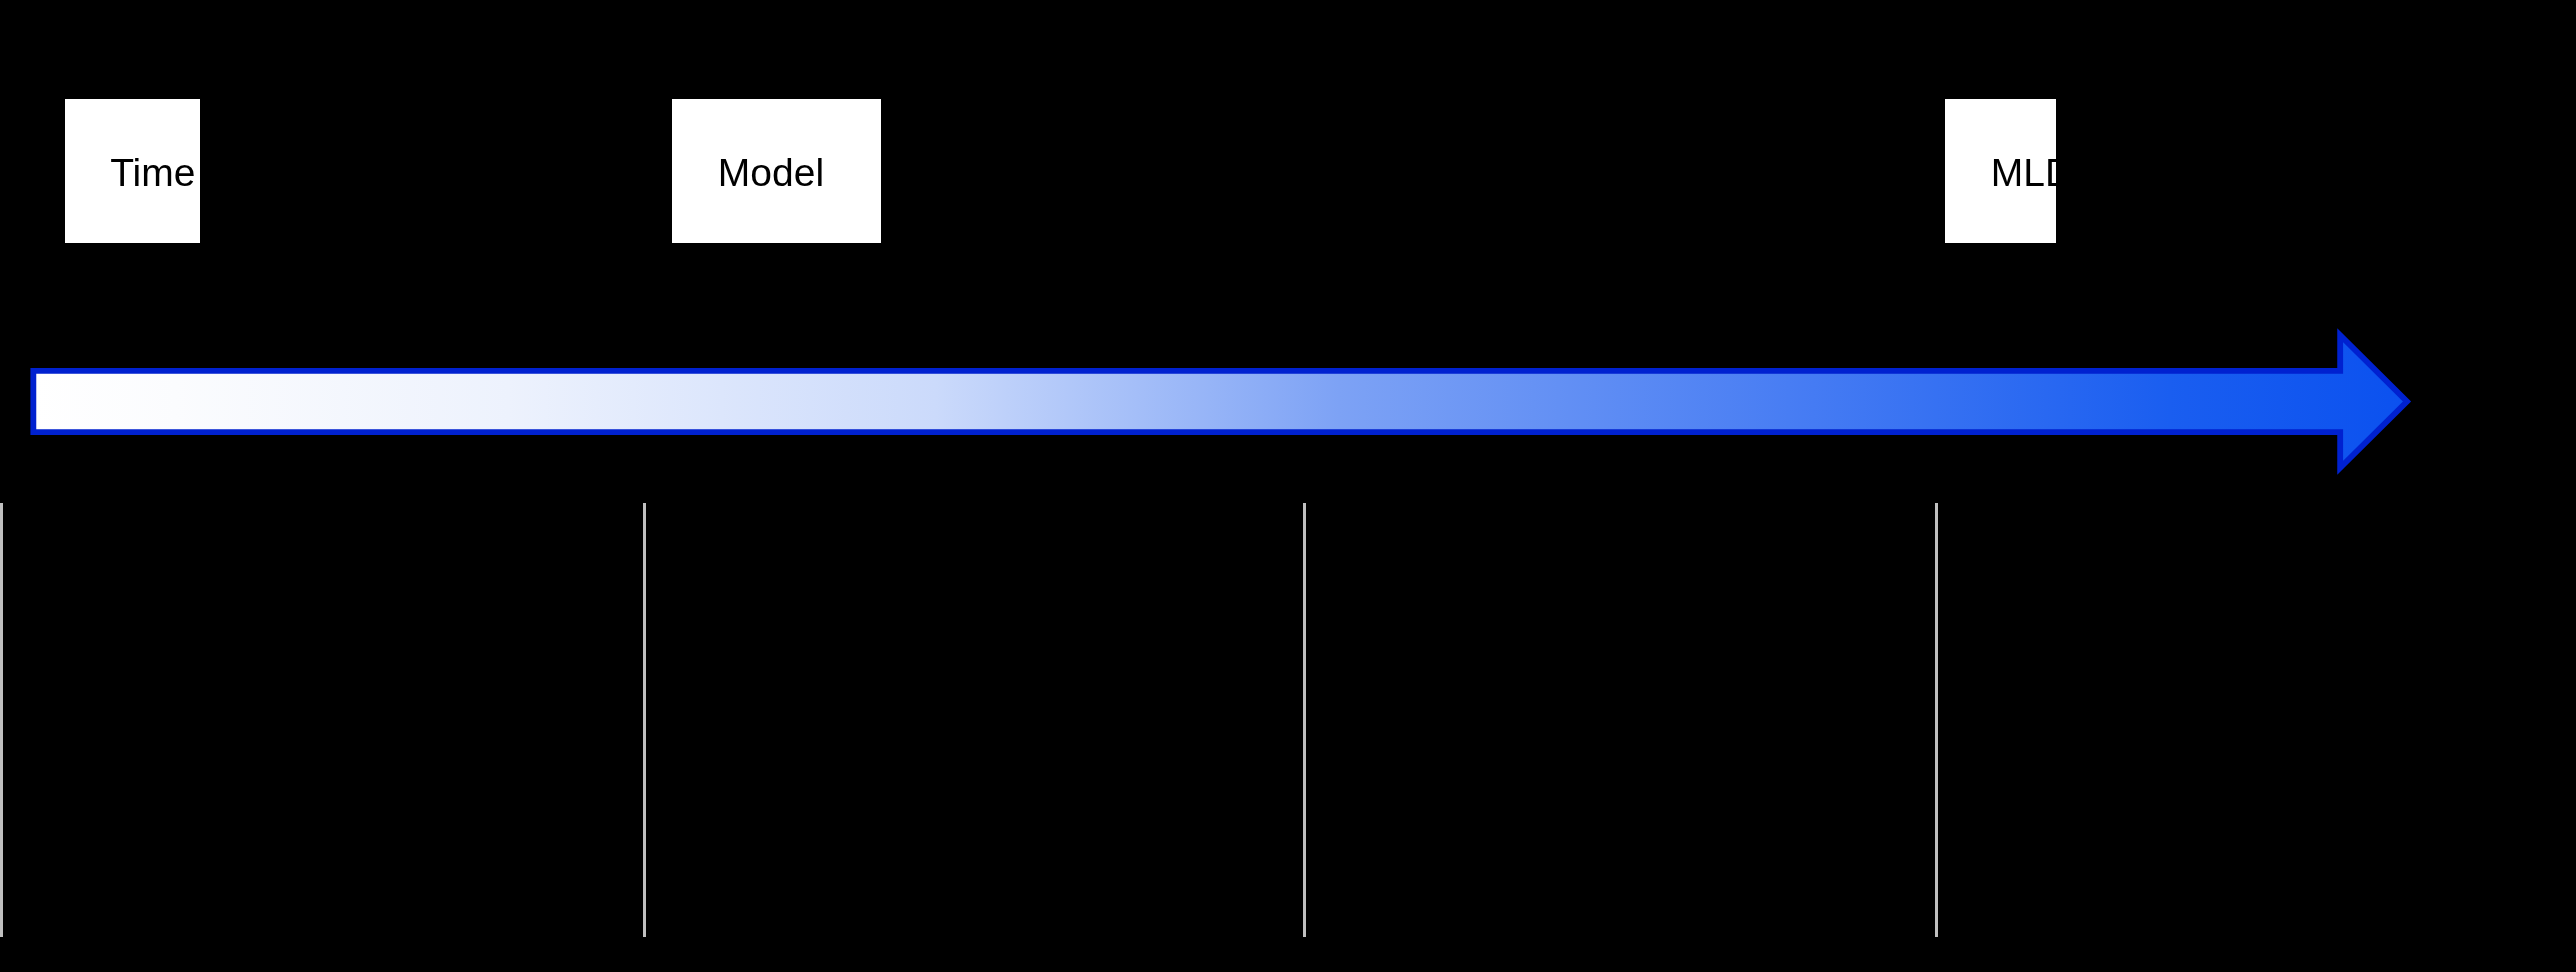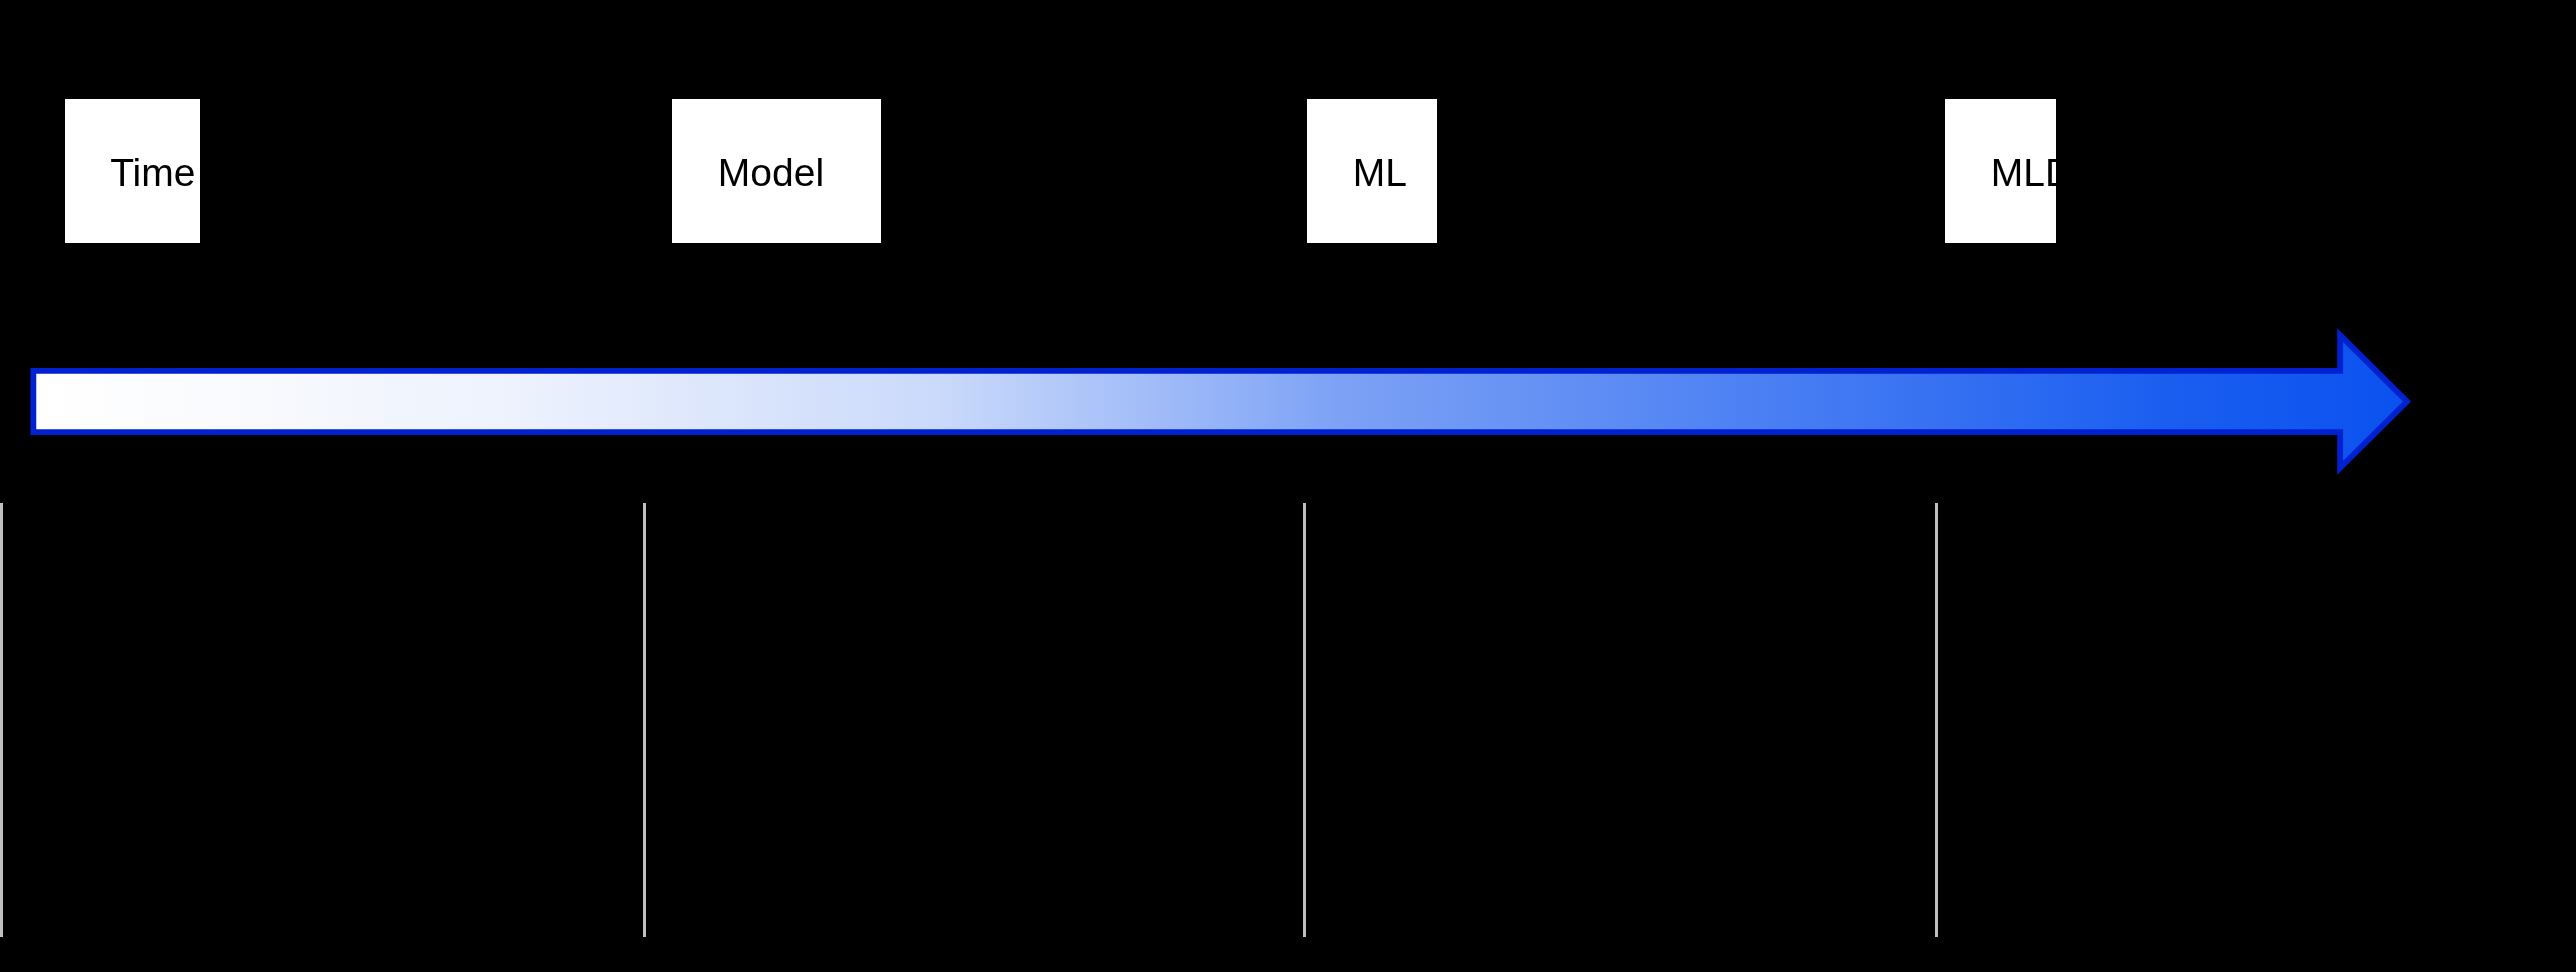--- a/index.html
+++ b/index.html
@@ -66,25 +66,20 @@
     <span>to</span><br>
     <span>POC</span>
   </div>
 
   <div class="metric-box" id="mb1" style="left: 672px; top: 99px; width: 209px; height: 144px;">
     <span>Model</span><br>
     <span>deployment</span><br>
     <span>time</span>
   </div>
 
-  <div class="metric-box" id="mb2" style="left: 1307px; top: 99px; width: 130px; height: 144px;">
-    <span>ML</span><br>
-    <span>defect</span><br>
-    <span>rate</span>
-  </div>
 
   <div class="metric-box" id="mb3" style="left: 1945px; top: 99px; width: 111px; height: 144px;">
     <span>MLDC</span><br>
     <span>cycle</span><br>
     <span>time</span>
   </div>
 
   <div id="arrow-wrap" style="left: 30px; top: 327px; width: 2382px; height: 149px;">
     <svg viewBox="0 0 2852 180" preserveAspectRatio="none" xmlns="http://www.w3.org/2000/svg">
       <defs>

